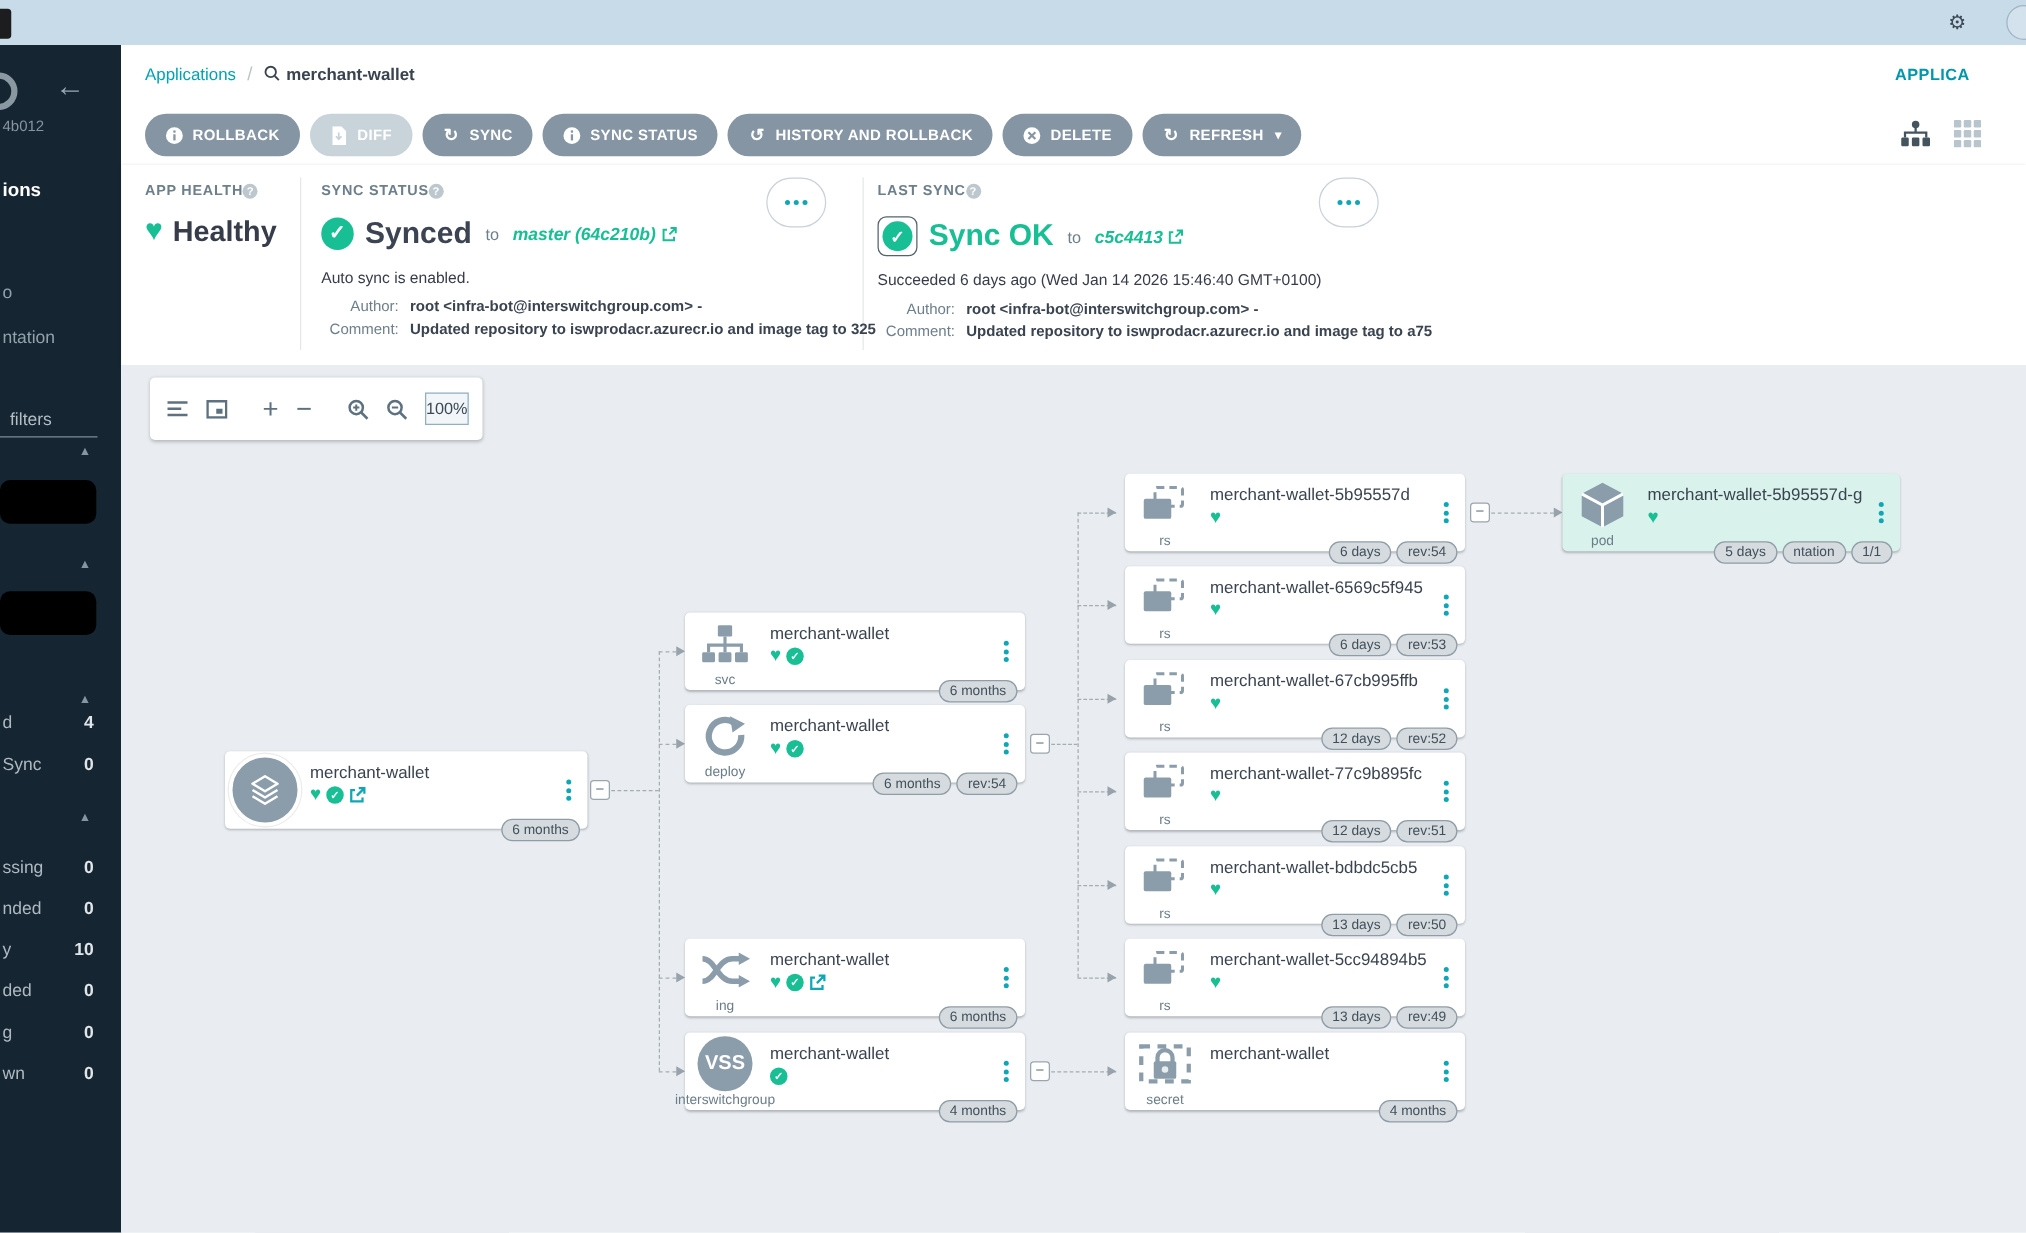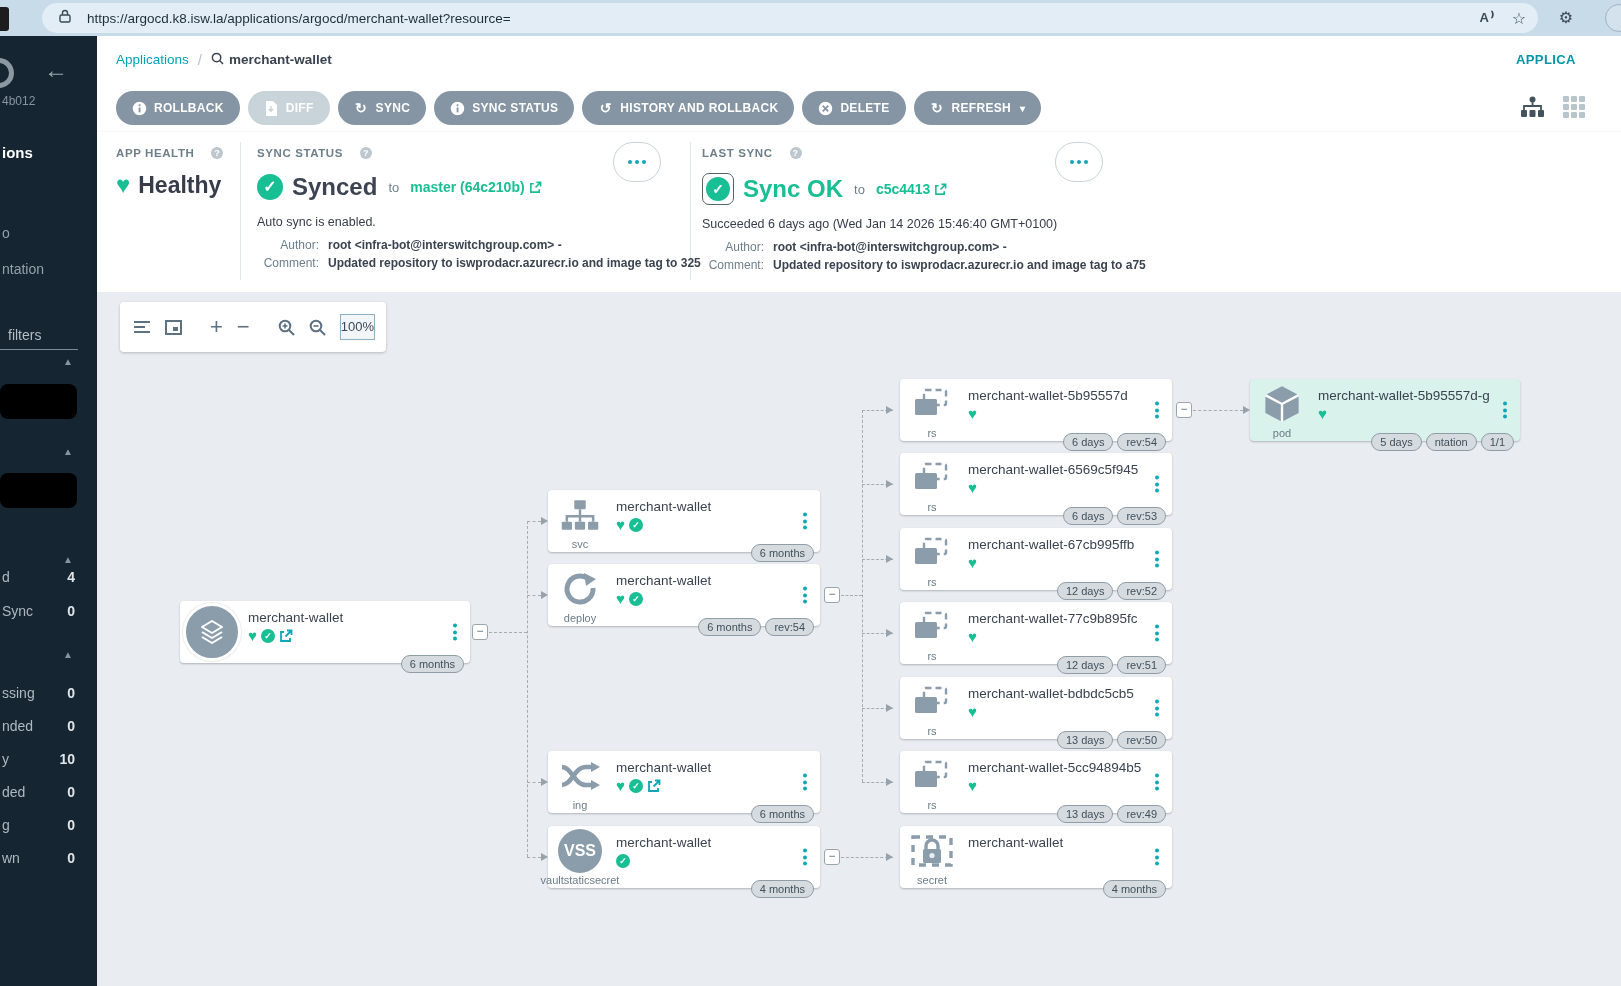--- a/index.html
+++ b/index.html
@@ -48,35 +48,35 @@
   .tb-buttons { position:absolute; left:19px; top:7px; display:flex; gap:8px; }
   .tb-btn { height:34px; border-radius:17px; background:#8595a3; color:#fff; font-size:12px; font-weight:bold; letter-spacing:.3px; display:flex; align-items:center; gap:7px; padding:0 16px; border:none; cursor:pointer; white-space:nowrap; }
   .tb-btn.disabled { background:#c8d3da; }
   .tb-ic { width:15px; height:15px; display:inline-flex; align-items:center; justify-content:center; }
   .tb-uni { font-size:14px; font-weight:bold; line-height:1; }
   .tb-caret { font-size:10px; margin-left:2px; }
   .view-icons { position:absolute; right:36px; top:12px; display:flex; gap:18px; align-items:center; }
 
   .band { position:absolute; left:0; top:96px; width:100%; height:160px; background:#fff; box-shadow:0 1px 3px rgba(30,40,50,.18); }
   .band-div { position:absolute; top:10px; bottom:12px; width:1px; background:#e3e8eb; }
-  .sec-label { font-size:11.5px; font-weight:bold; color:#6d7f8b; letter-spacing:.6px; display:flex; align-items:flex-end; gap:17px; }
+  .sec-label { font-size:11.5px; font-weight:bold; color:#6d7f8b; letter-spacing:.6px; display:flex; align-items:flex-end; gap:0; }
   .q { width:12px; height:12px; border-radius:50%; background:#bcc7ce; color:#fff; font-size:9px; line-height:12px; text-align:center; font-weight:bold; }
   .health-block { position:absolute; left:19px; top:15px; }
   .health-val { margin-top:12px; display:flex; align-items:center; gap:8px; font-size:23px; font-weight:bold; color:#363c4a; }
   .heart-lg { color:#18be94; font-size:24px; }
   .sync-block { position:absolute; left:160px; top:15px; }
   .last-block { position:absolute; left:605px; top:15px; }
   .sync-main { margin-top:14px; display:flex; align-items:center; gap:9px; }
   .big-check { width:26px; height:26px; border-radius:50%; background:#18be94; color:#fff; font-size:16px; font-weight:bold; line-height:26px; text-align:center; }
   .big-check-frame { width:32px; height:32px; border:1px solid #55636d; border-radius:7px; display:flex; align-items:center; justify-content:center; }
   .big-check-frame .big-check { width:24px; height:24px; line-height:24px; font-size:14px; }
   .sync-word { font-size:24px; font-weight:bold; color:#3c4453; }
   .sync-word.ok { color:#18be94; }
   .to-word { font-size:13px; color:#6d7f8b; margin:0 2px; }
-  .target-link { font-size:14px; font-weight:bold; color:#18be94; display:flex; align-items:center; gap:4px; }
+  .target-link { font-size:14px; font-weight:bold; color:#18be94; display:flex; align-items:center; gap:4px;font-style:italic; }
   .note { margin-top:14px; font-size:12.5px; color:#363c4a; }
   .succ { margin-top:12px; font-size:12.5px; color:#363c4a; }
   .meta { margin-top:9px; display:grid; grid-template-columns:62px auto; column-gap:9px; row-gap:4px; font-size:12px; }
   .meta .ml { text-align:right; color:#6d7f8b; }
   .meta .mv { color:#3a4350; font-weight:bold; }
   .ellipsis-pill { position:absolute; width:48px; height:40px; border:1px solid #c9d2d8; border-radius:20px; background:#fff; display:flex; align-items:center; justify-content:center; gap:3px; cursor:pointer; }
   .ellipsis-pill i { width:4px; height:4px; border-radius:50%; background:#0fa7b5; }
 
   
   .graph { position:absolute; left:0; top:256px; width:1524px; height:694px; background:#e9edf1; overflow:hidden; }
@@ -103,33 +103,20 @@
   .nmenu { position:absolute; right:11px; top:50%; transform:translateY(-50%); display:flex; flex-direction:column; gap:2.5px; cursor:pointer; padding:2px; }
   .nmenu i { width:4px; height:4px; border-radius:50%; background:#0fa7b5; }
   .nbadges { position:absolute; right:6px; bottom:-10px; display:flex; gap:4px; }
   .badge { background:#d6dbdf; border:1px solid #8f9da6; border-radius:9px; padding:0 8px; font-size:11px; color:#40505a; height:18px; line-height:16px; white-space:nowrap; }
 </style>
 </head>
 <body>
 
 <div class="browser-bar">
   <div class="browser-notch"></div>
-  <div class="url-pill">
-    <span class="lock-icon">
-      <svg width="12" height="14" viewBox="0 0 12 14">
-          <rect x="1" y="6" width="10" height="7" rx="1.5" fill="none" stroke="#3c4a55" stroke-width="1.4"></rect>
-          <path d="M3.5 6 V4 a2.5 2.5 0 0 1 5 0 V6" fill="none" stroke="#3c4a55" stroke-width="1.4"></path>
-        </svg>
-    </span>
-    <span class="url-text">https://argocd.k8.isw.la/applications/argocd/merchant-wallet?resource=</span>
-    <span class="pill-right">
-      <span class="ra-icon">A<sup>❫</sup></span>
-      <span class="star-icon">☆</span>
-    </span>
-  </div>
   <span class="ext-puzzle">⚙</span>
   <div class="corner-circle"></div>
 </div>
 
 <div class="sidebar">
   <div class="sb-ring"></div>
   <div class="sb-back">←</div>
   <div class="sb-version">4b012</div>
   <div class="sb-nav-0">ions</div>
   <div class="sb-nav-1">o</div>
@@ -552,21 +539,21 @@
             <i></i>
           </div>
           <div class="nbadges">
             <span class="badge">6 months</span>
           </div>
         </div>
         <div class="node" style="left: 451px; top: 534px; width: 272px;">
           <div class="kicon">
             <div style="width:44px;height:44px;border-radius:50%;background:#8b9daa;color:#fff;font-size:16px;font-weight:bold;line-height:44px;text-align:center">VSS</div>
           </div>
-          <div class="kind-label">vaultstaticsecret</div>
+          <div class="kind-label">interswitchgroup</div>
           <div class="ncontent">
             <div class="ntitle">merchant-wallet</div>
             <div class="nstatus">
               <span class="h-check">✓</span>
             </div>
           </div>
           <div class="nmenu">
             <i></i>
             <i></i>
             <i></i>

